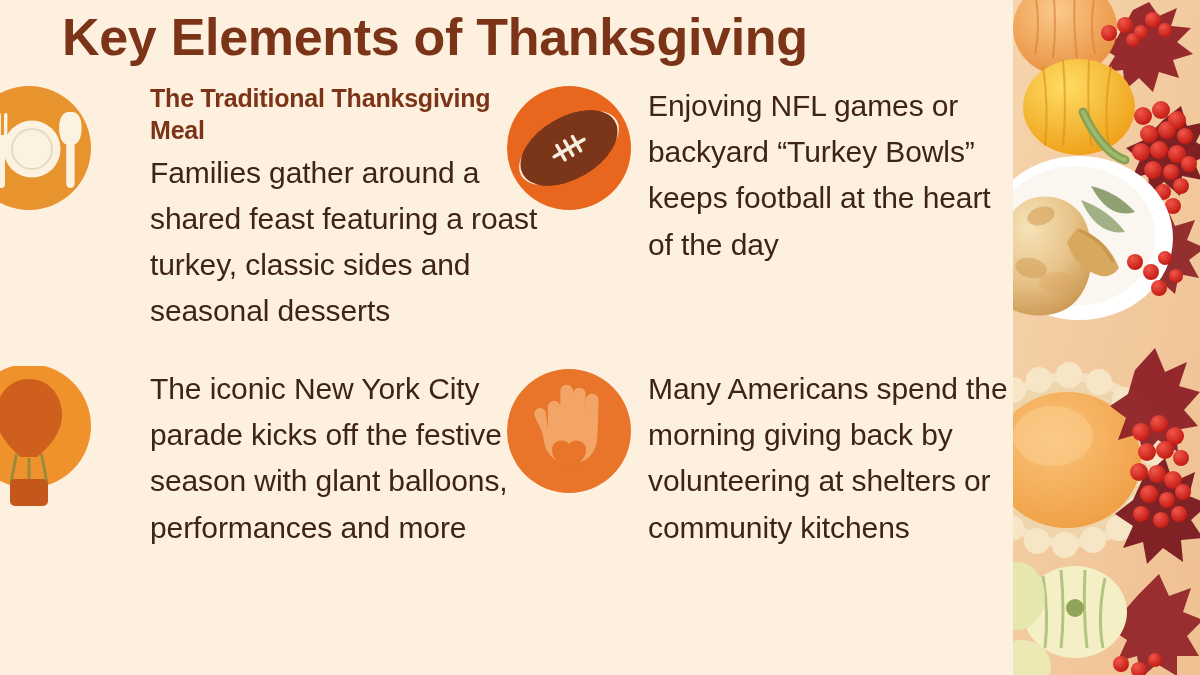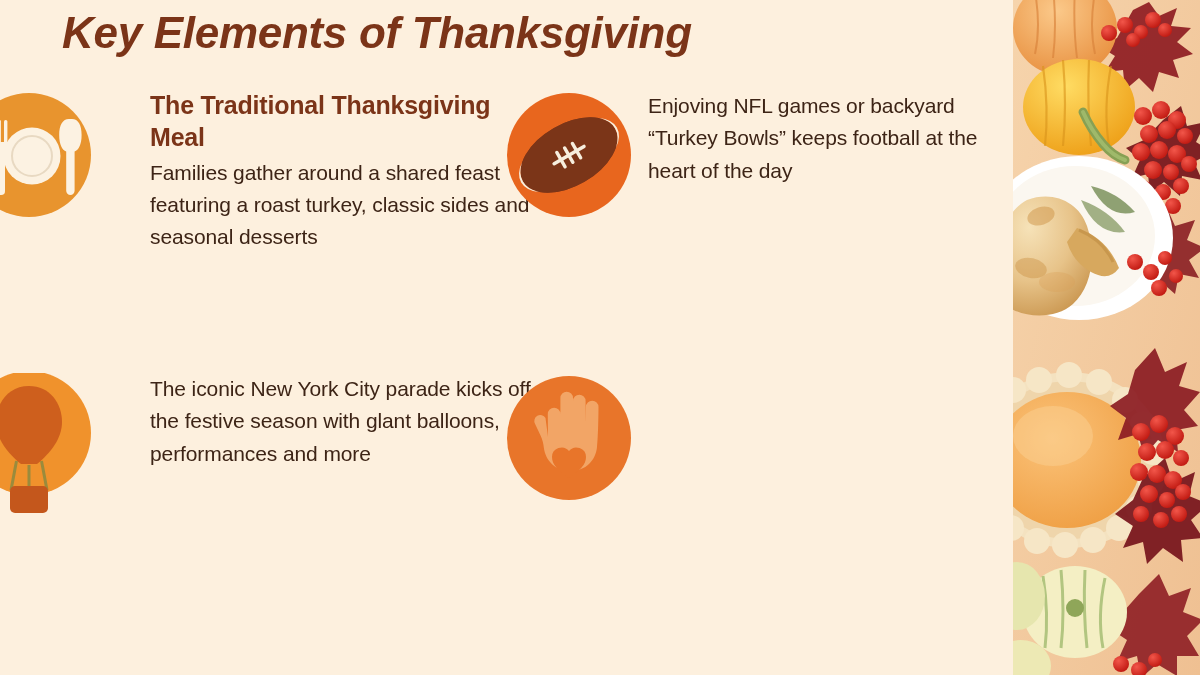--- a/index.html
+++ b/index.html
@@ -24,34 +24,33 @@
     height: 675px;
     background: #FDF0DE;
     overflow: hidden;
   }
 
   
   #page-title {
     position: absolute;
     left: 62px;
     top: 8px;
-    font-size: 44px;
+    font-size: 52px;
     font-weight: bold;
     letter-spacing: -0.3px;
     color: #7B3418;
     line-height: 1.15;
     white-space: nowrap;
-    font-style: italic;
   }
 
   
   #content {
     position: absolute;
     left: 0;
-    top: 90px;
+    top: 83px;
     width: 1096px;
     height: 585px;
   }
 
   .item {
     position: absolute;
   }
 
   .item-r1 { top: 0px; }
   .item-r2 { top: 283px; }
@@ -79,21 +78,21 @@
   .item-heading {
     font-size: 25px;
     font-weight: bold;
     color: #7B3418;
     line-height: 1.27;
     letter-spacing: -0.2px;
     margin: 0 0 3px 0;
   }
 
   .item-body {
-    font-size: 21px;
+    font-size: 30px;
     color: #3D2416;
     line-height: 1.54;
     letter-spacing: -0.1px;
   }
 
   
   #photo-strip {
     position: absolute;
     left: 1013px;
     top: 0;
@@ -208,20 +207,21 @@
                    l-5.2 -11 a6 6 0 0 1 10.4 -6 z" fill="#F2A566"></path>
 
           <path d="M65 105
                    c-11 -7.5 -17 -13.5 -17 -21
                    a9.6 9.6 0 0 1 17 -6
                    a9.6 9.6 0 0 1 17 6
                    c0 7.5 -6 13.5 -17 21 z" fill="#E8752A"></path>
         </svg>
       </div>
       <div class="text-wrap">
+        <div class="item-body">Many Americans spend the morning giving back by volunteering at shelters or community kitchens</div>
       </div>
     </div>
 
   </div>
 
   <div id="photo-strip">
     <svg class="photo-svg" viewBox="0 0 187 675" aria-hidden="true">
       <defs>
         <radialGradient id="pumpA" cx="42%" cy="32%" r="72%">
           <stop offset="0%" stop-color="#FBC98A"></stop>

